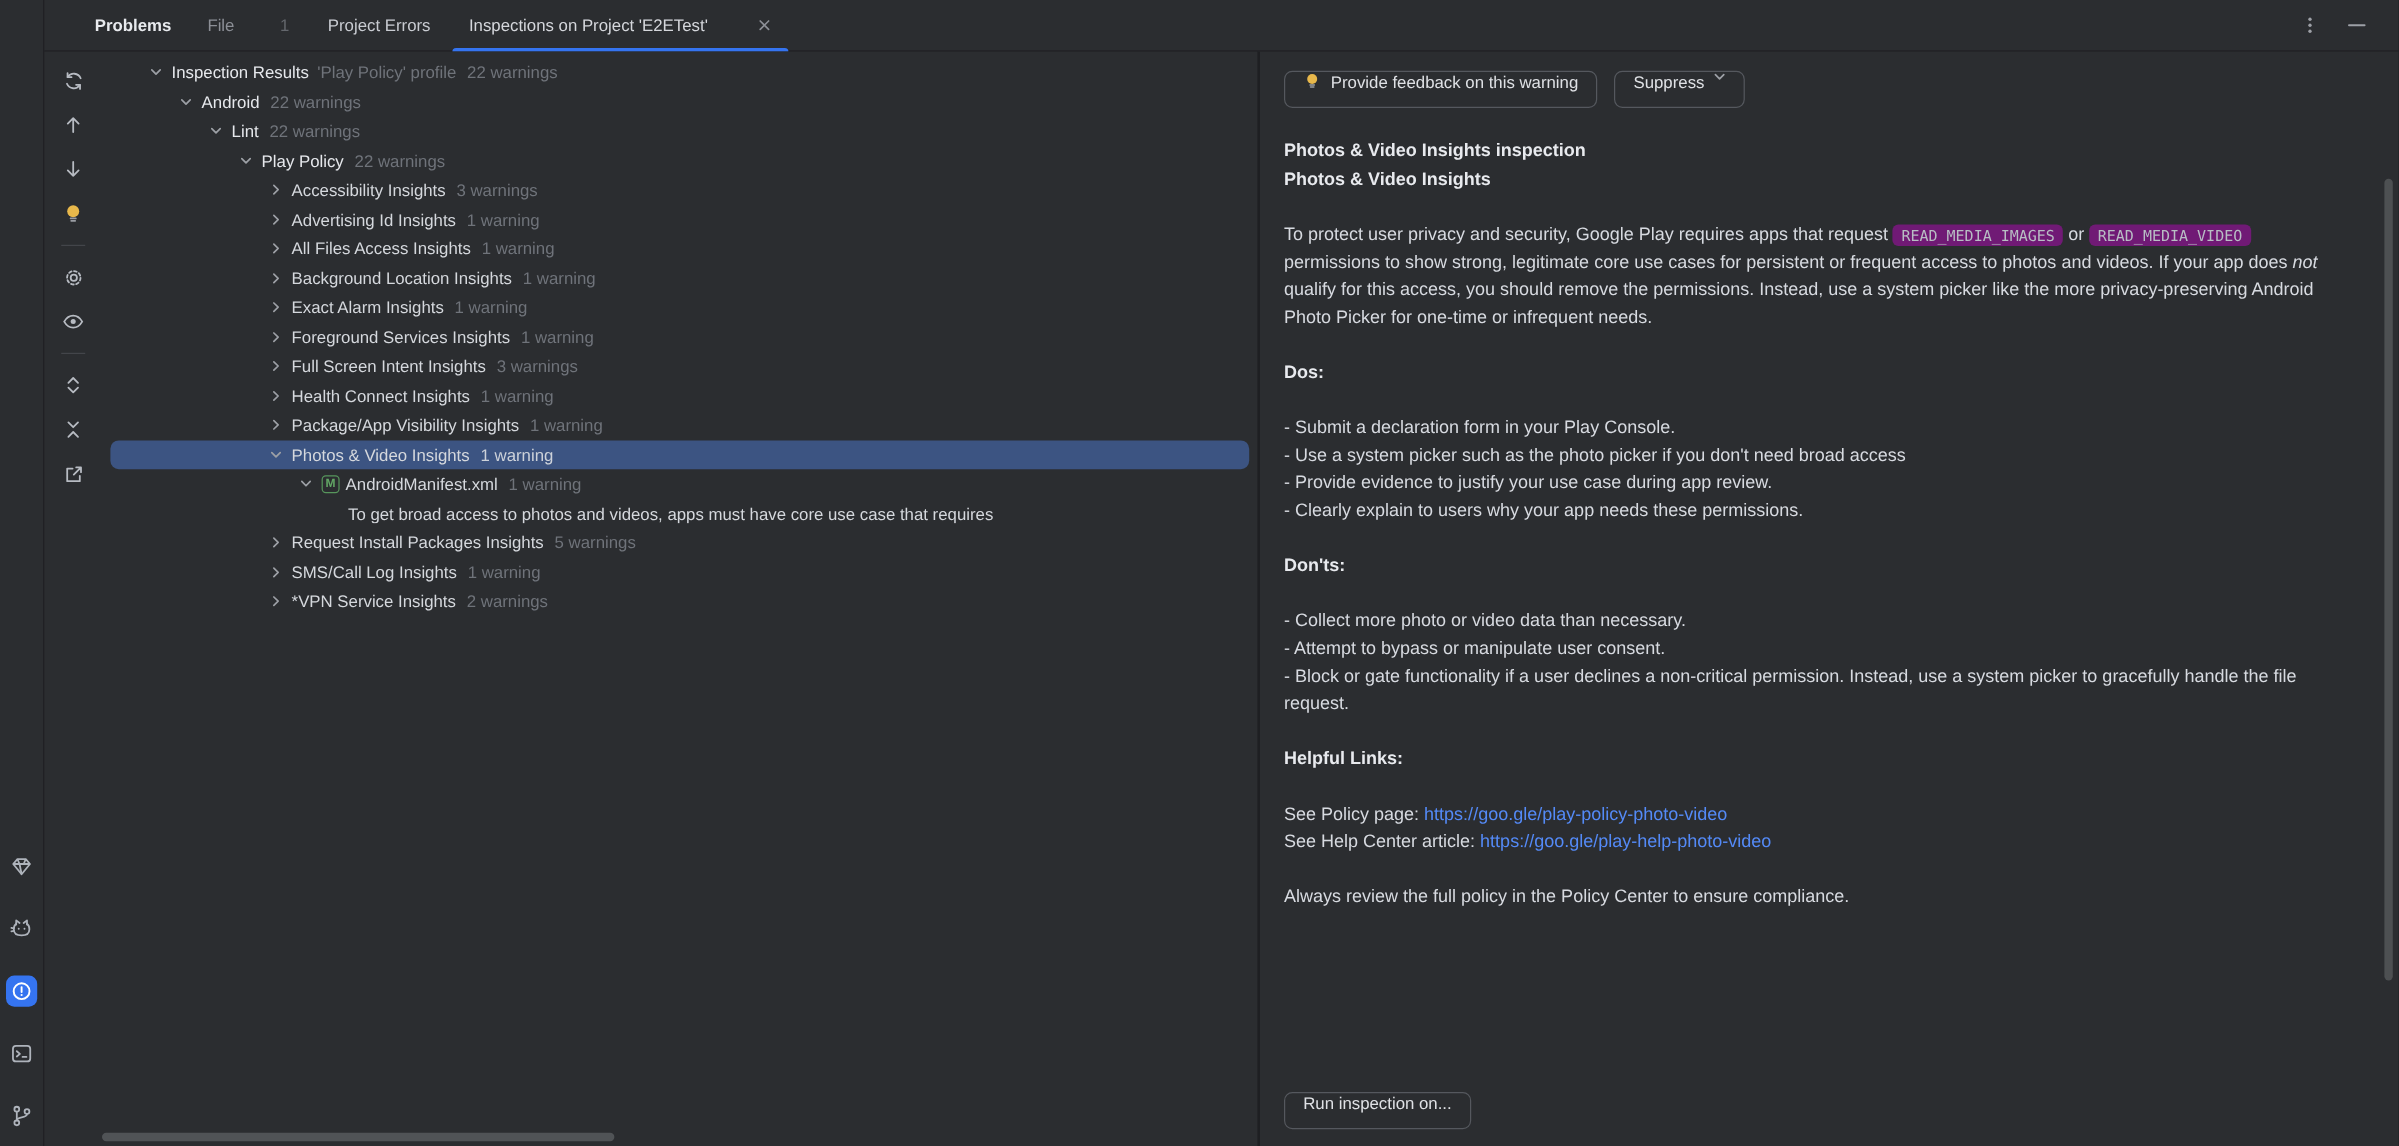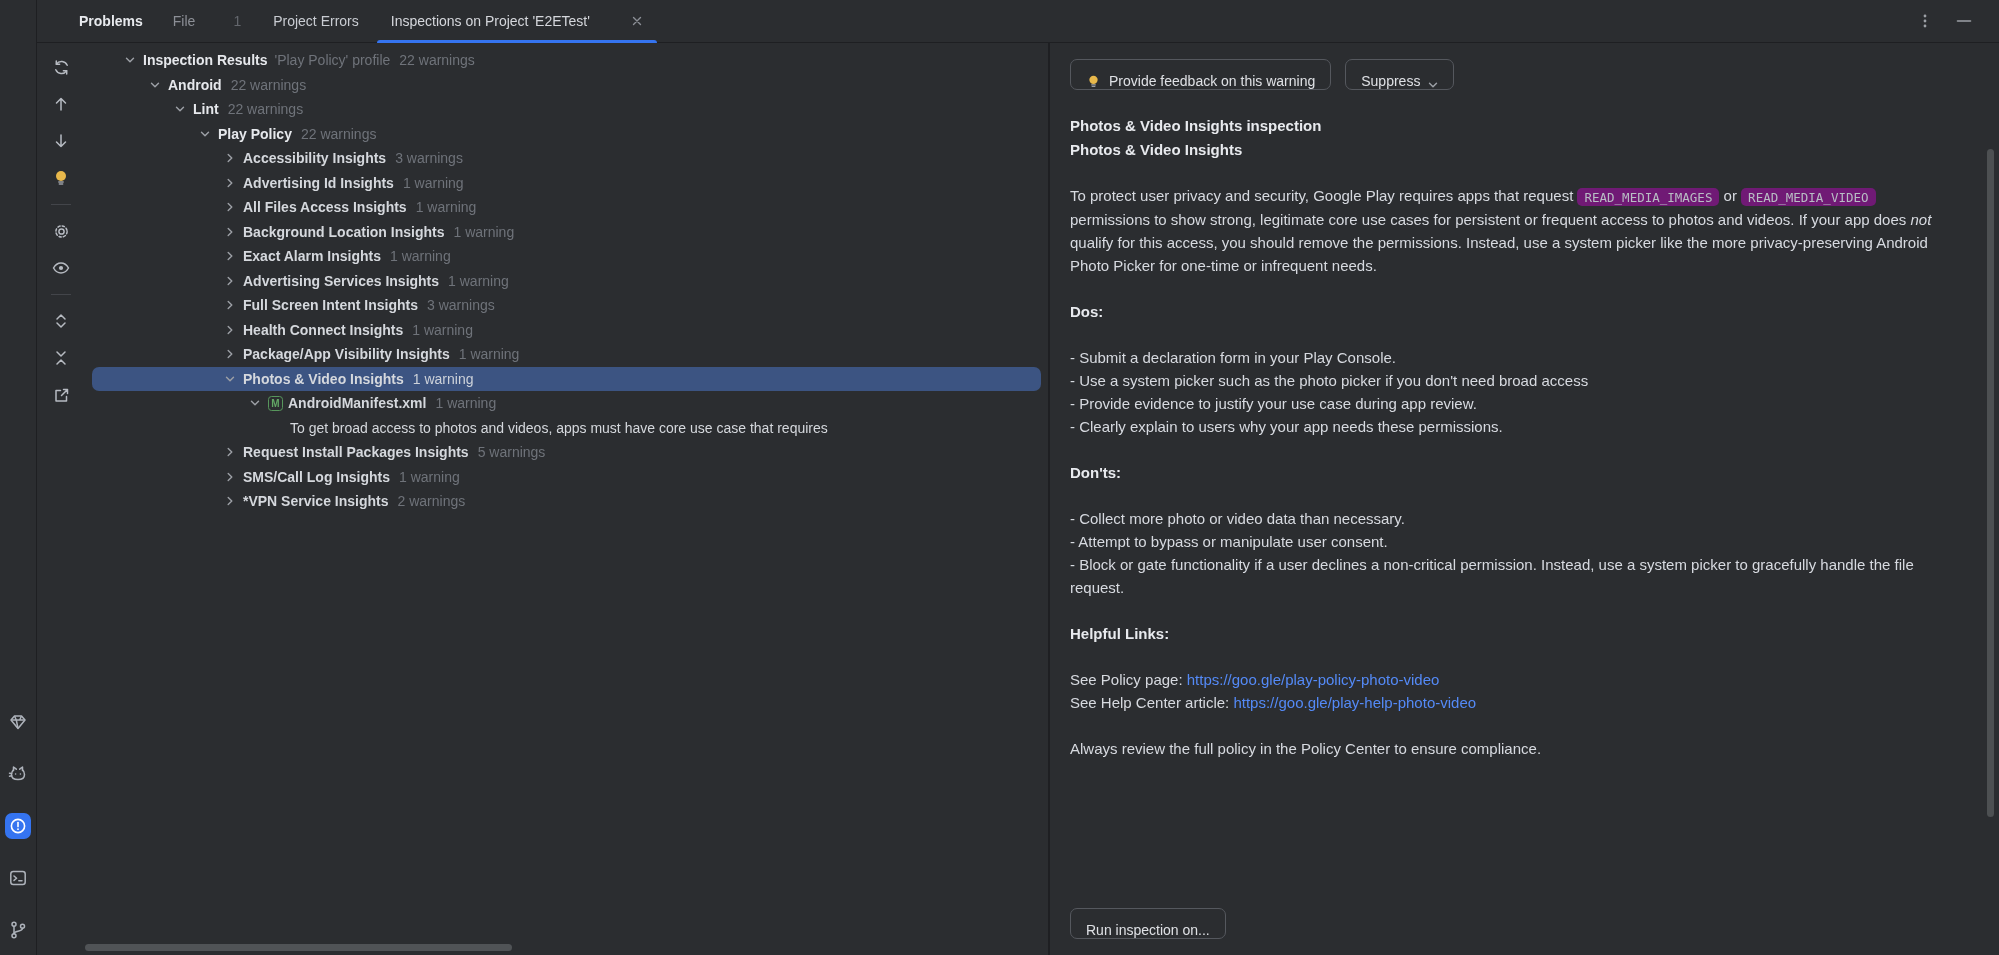--- a/index.html
+++ b/index.html
@@ -44,22 +44,22 @@
     width:48px; flex:none; background:#2b2d30;
     display:flex; flex-direction:column; align-items:center; padding-top:10px; gap:9px;
   }
   .tool-btn { width:28px; height:28px; border-radius:4px; display:flex; align-items:center; justify-content:center; color:#b7bbc2; }
   .tool-sep { width:20px; height:1px; background:#43454a; margin:3px 0; }
 
   
   .tree-panel { flex:1; min-width:0; background:#2b2d30; padding-top:5px; position:relative; overflow:hidden; }
   .row { height:24.5px; display:flex; align-items:center; white-space:nowrap; margin:0 7px; border-radius:7px; color:#d5d8dd; }
   .row .chev { width:16px; flex:none; display:flex; align-items:center; justify-content:center; color:#9da0a6; }
-  .row .lbl { margin-left:5px;font-weight:bold; }
-  .row.b .lbl { font-weight:bold; color:#e6e8ec;text-align:right; }
+  .row .lbl { margin-left:5px; }
+  .row.b .lbl { font-weight:normal; color:#e6e8ec;text-align:right; }
   .row .extra { margin-left:7px; color:#6f737a; }
   .row .cnt { margin-left:9px; color:#6f737a; }
   .row.sel { background:#3c5482; }
   .row.sel .cnt { color:#cdd2da; }
   .row .msg { overflow:hidden; }
   .file-badge {
     width:15px; height:15px; flex:none; margin-left:5px;
     border:1.5px solid #57965c; border-radius:3.5px; color:#62a665;
     font-size:10px; font-weight:bold; display:flex; align-items:center; justify-content:center;
   }
@@ -68,21 +68,21 @@
   
   .detail-panel {
     width:951px; flex:none; background:#2b2d30; border-left:2px solid #1e1f22;
     padding:16px 44px 14px 20px; position:relative;
     display:flex; flex-direction:column; font-size:15px; line-height:23px; color:#d7dae0;
   }
   .btn-row { display:flex; gap:14px; margin-bottom:24px; flex:none; }
   .btn {
     height:31px; border:1px solid #55585e; border-radius:7px; background:transparent;
     color:#dfe1e5; font-size:14px; font-family:inherit; padding:0 15px;
-    display:inline-flex; align-items:flex-end; gap:8px; cursor:default;
+    display:inline-flex; align-items:flex-start; gap:8px; cursor:default;
   }
   .h { font-weight:bold; color:#e8eaee; }
   .heading { font-weight:bold; color:#e8eaee; margin:0 0 23px 0; }
   .title-block { margin-bottom:3px; }
   .para { margin:0 0 23px 0; max-width:900px; }
   .list { margin:0 0 23px 0; }
   .chip {
     font-family:"DejaVu Sans Mono", monospace; font-size:12.5px;
     background:#701a75; color:#b8bdc4; border-radius:5px; padding:1.5px 7px;
   }
@@ -326,21 +326,21 @@
           <span class="lbl">Exact Alarm Insights</span>
           <span class="cnt">1 warning</span>
         </div>
 
         <div class="row" style="padding-left:130px">
           <span class="chev">
               <svg width="10" height="10" viewBox="0 0 10 10" fill="none" stroke="currentColor" stroke-width="1.4" stroke-linecap="round" stroke-linejoin="round">
                 <path d="M3.2 1.5 L6.8 5 L3.2 8.5"></path>
               </svg>
             </span>
-          <span class="lbl">Advertising Services Insights</span>
+          <span class="lbl">Foreground Services Insights</span>
           <span class="cnt">1 warning</span>
         </div>
 
         <div class="row" style="padding-left:130px">
           <span class="chev">
               <svg width="10" height="10" viewBox="0 0 10 10" fill="none" stroke="currentColor" stroke-width="1.4" stroke-linecap="round" stroke-linejoin="round">
                 <path d="M3.2 1.5 L6.8 5 L3.2 8.5"></path>
               </svg>
             </span>
           <span class="lbl">Full Screen Intent Insights</span>

